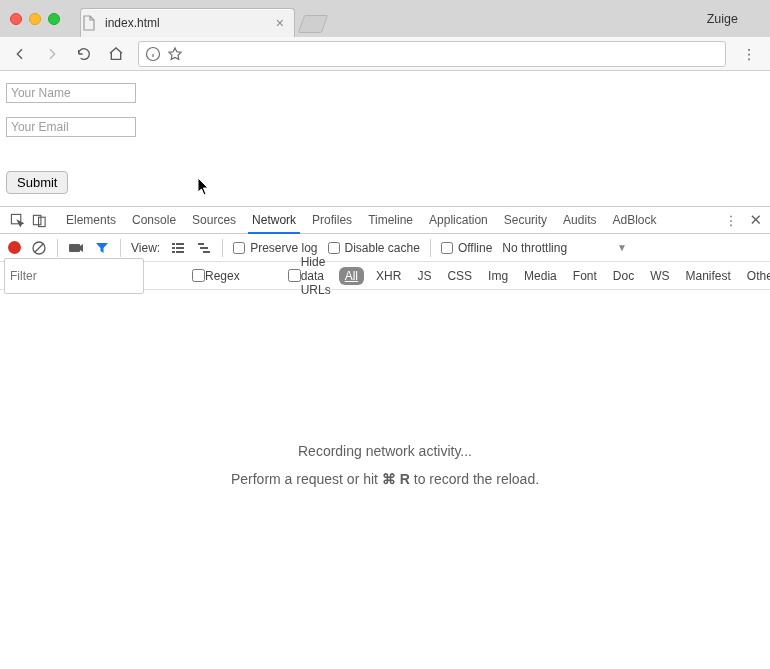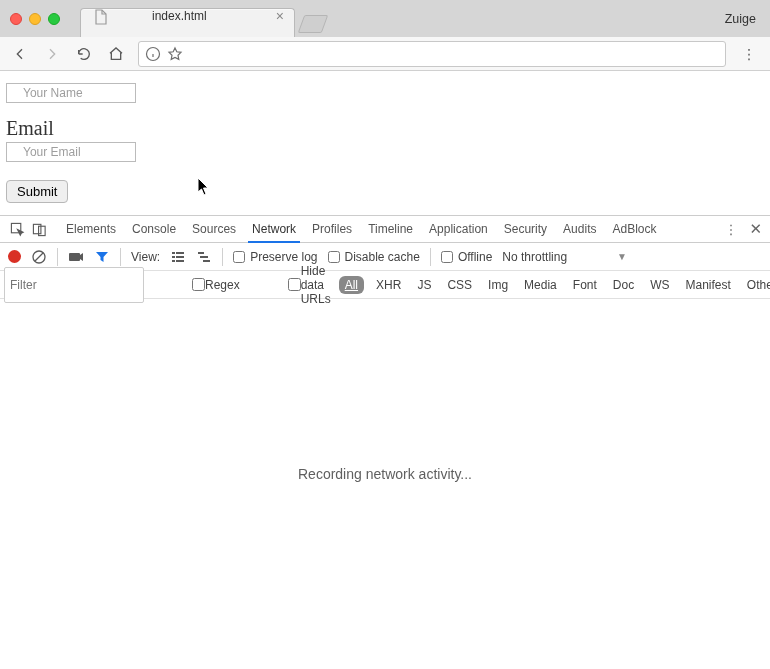--- a/index.html
+++ b/index.html
@@ -38,28 +38,28 @@
       height: 100%;
       margin-left: 10px;
     }
     .tab {
       position: relative;
       height: 29px;
       background: #f2f2f2;
       border-top-left-radius: 4px;
       border-top-right-radius: 4px;
       display: flex;
-      padding: 0 10px 0 12px;
+      align-items: center;
+      padding: 0 10px 0 0;
       min-width: 215px;
       font-size: 12px;
       color: #333;
       border: 1px solid #b9b9b9;
       border-bottom: none;
       box-shadow: inset 0 1px 0 rgba(255,255,255,0.5);
-      gap: 35px;
     }
     .tab .favicon {
       width: 16px; height: 16px;
       margin-right: 8px;
       display:flex;align-items:center;justify-content:center;
     }
     .tab .favicon svg { width: 14px; height: 16px; }
     .tab .tab-title { flex: 1; white-space: nowrap; overflow: hidden; text-overflow: ellipsis; }
     .tab .tab-close {
       font-size: 14px;
@@ -71,21 +71,21 @@
       width: 24px; height: 18px;
       background: #cfcfcf;
       margin-left: 6px;
       margin-bottom: 4px;
       border-radius: 2px;
       transform: skewX(-20deg);
       border: 1px solid #b5b5b5;
     }
     .profile-name {
       position: absolute;
-      right: 14px;
+      right: 32px;
       top: 50%;
       transform: translateY(-50%);
       font-size: 12.5px;
       color: #333;
     }
     
     .toolbar {
       height: 34px;
       border-bottom: 1px solid #d0d0d0;
       background: #f7f7f7;
@@ -127,34 +127,34 @@
     
     .page {
       padding: 12px 6px;
       font-family: "Times New Roman", serif;
       background: #fff;
     }
     .page label { font-size: 20px; display: block; margin-bottom: 2px; }
     .page input[type=text] {
       width: 130px;
       font-size: 12px;
-      padding: 2px 16px;
+      padding: 2px 4px;
       border: 1px solid #bbb;
       color: #9a9a9a;
       font-family: Arial, sans-serif;
     }
     .page input::placeholder { color: #9e9e9e; }
     .field-block { margin-bottom: 14px; }
     .page button {
       font-size: 13px;
       padding: 3px 10px;
       background: #efefef;
       border: 1px solid #b8b8b8;
       border-radius: 4px;
-      margin-top: 4px;
+      margin-top: 20px;
       font-family: Arial, sans-serif;
       text-align: right;
     }
     
     .devtools {
       border-top: 1px solid #ccc;
       font-family: "Lucida Grande", -apple-system, sans-serif;
       font-size: 12px;
       color: #333;
       background: #fff;
@@ -326,21 +326,20 @@
     </span>
   </div>
   <div class="menu-dots">⋮</div>
 </div>
 
 <div class="page">
   <div class="field-block">
     <input type="text" placeholder="Your Name" style="">
   </div>
   <div class="field-block">
-    <label>Email</label>
     <input type="text" placeholder="Your Email" style="">
   </div>
   <button>Submit</button>
 </div>
 
 <div class="devtools">
   <div class="devtools-tabs">
     <div class="dt-tool-btn">
       <svg viewBox="0 0 16 16" fill="none" stroke="currentColor" stroke-width="1.2">
           <rect x="1.5" y="1.5" width="10" height="10"></rect>
@@ -447,18 +446,21 @@
     <span class="chip">Media</span>
     <span class="chip">Font</span>
     <span class="chip">Doc</span>
     <span class="chip">WS</span>
     <span class="chip">Manifest</span>
     <span class="chip">Other</span>
   </div>
 
   <div class="net-empty">
     <div class="line1">Recording network activity...</div>
+    <div class="line2">
+      <span>Perform a request or hit </span><span class="key">⌘ R</span><span> to record the reload.</span>
+    </div>
   </div>
 </div>
 
 <svg class="cursor" viewBox="0 0 12 18">
   <path d="M0 0 L0 14 L3.5 11 L6 17 L8 16 L5.5 10 L10 10 Z" fill="black" stroke="white" stroke-width="1"></path>
 </svg>
 
 </body></html>

